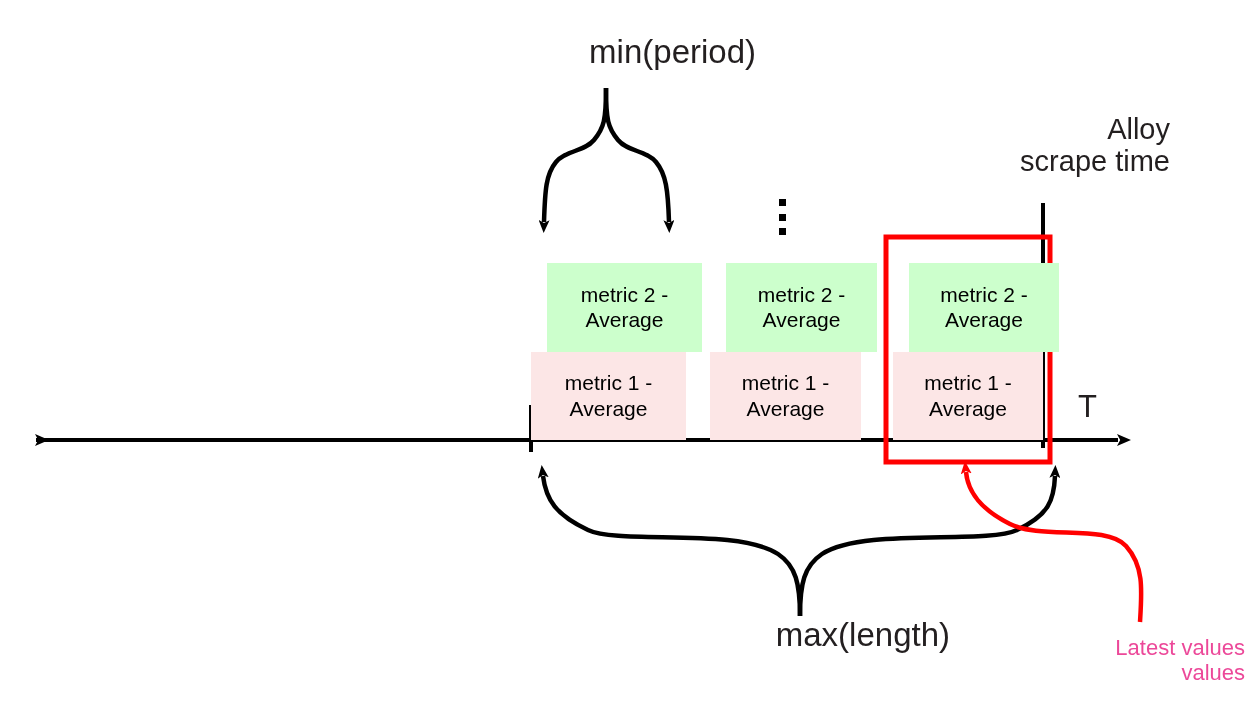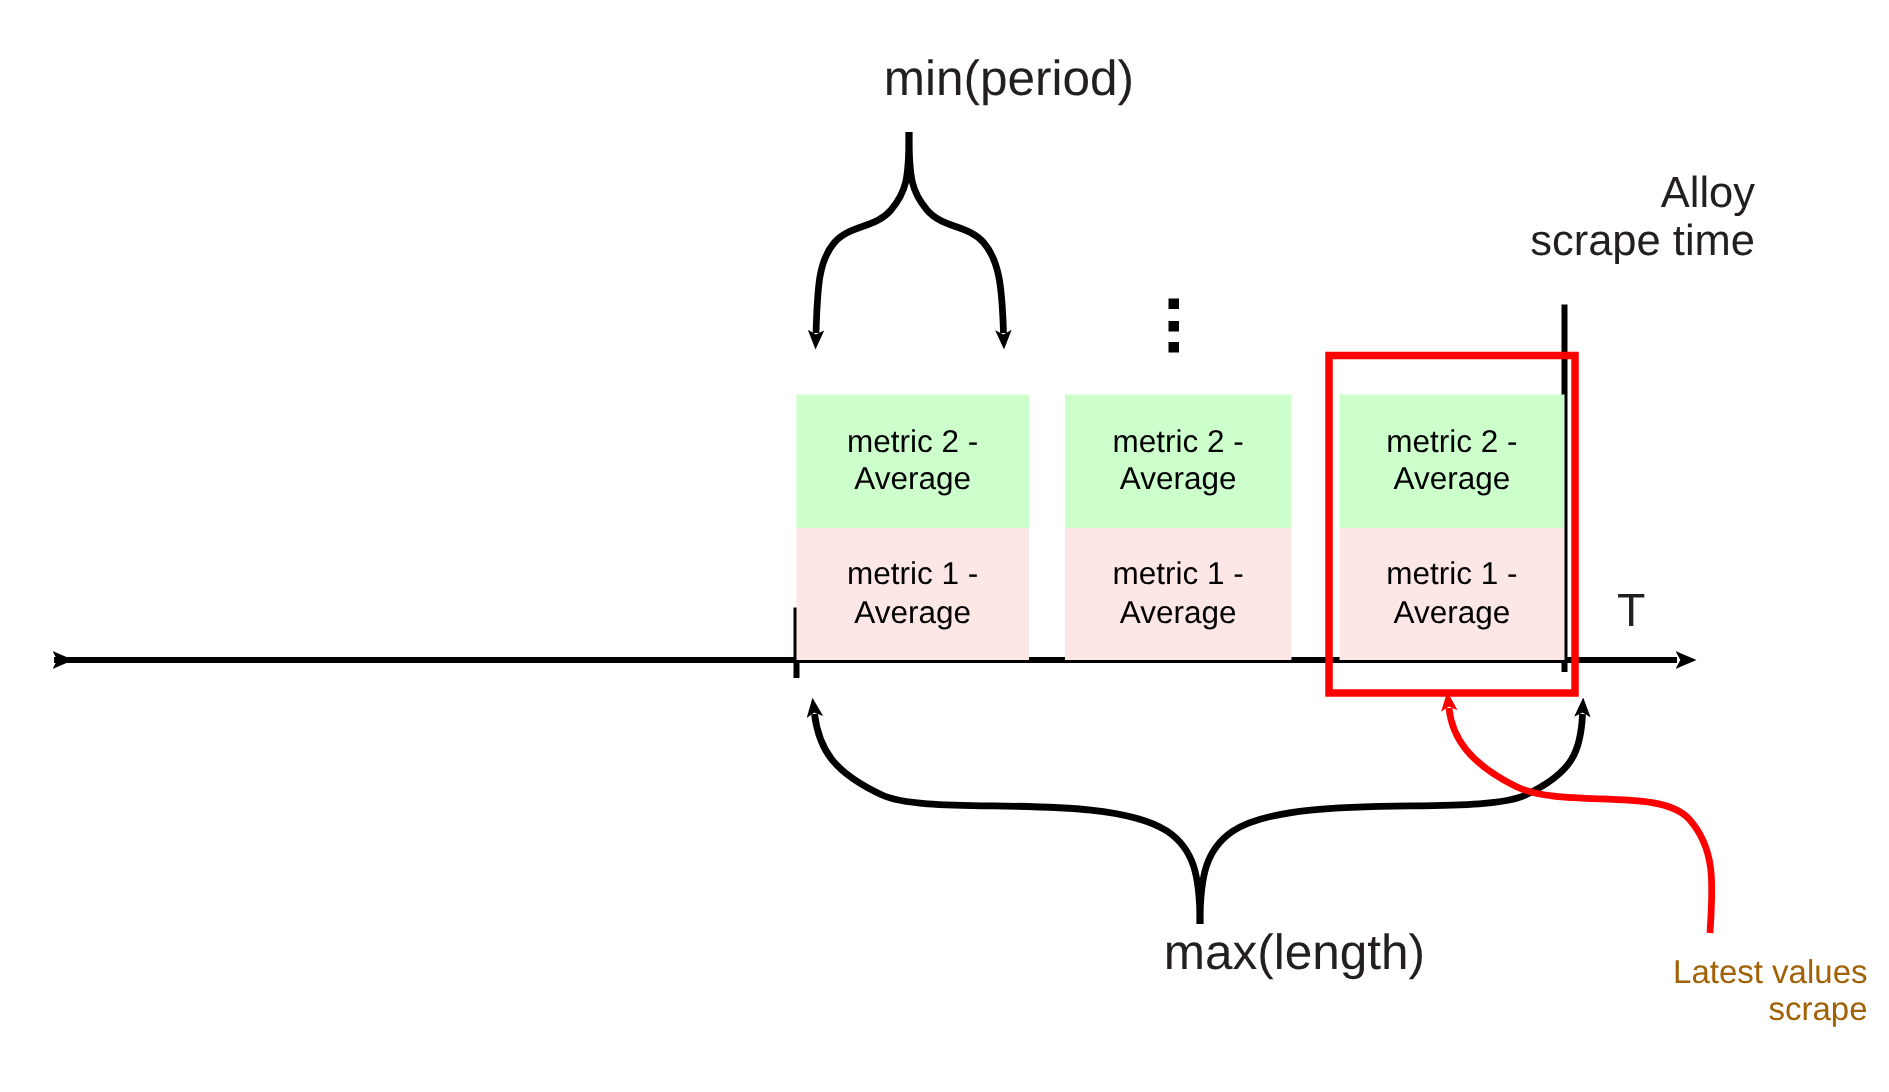--- a/index.html
+++ b/index.html
@@ -23,21 +23,21 @@
     height: 728px;
   }
   .lbl {
     position: absolute;
     text-align: right;
     color: #231f20;
     line-height: 1.12;
     white-space: pre;
   }
   .lbl-dark { color: #231f20; }
-  .lbl-red  { color: #a16207; }
+  .lbl-red  { color: #ec4899; }
 
   #label-min-period {
     left: 456px; top: 34px; width: 300px;
     font-size: 33px;
   }
   #label-alloy-scrape-time {
     left: 920px; top: 113px; width: 250px;
     font-size: 29px;
   }
   #label-max-length {
@@ -61,21 +61,21 @@
     left: 0;
     width: 100%;
     display: flex;
     align-items: center;
     justify-content: center;
     font-size: 21px;
     color: #000000;
     text-align: center;
     line-height: 1.22;
   }
-  .seg-top    { top: 0; height: 50%; }
+  .seg-top    { top: 0; height: 50%; margin-left: 16px; }
   .seg-bottom { top: 50%; height: 50%; text-align: center; }
 
   #metric-box-1 { left: 531px; top: 263px; width: 155px; height: 177px; }
   #metric-box-2 { left: 710px; top: 263px; width: 151px; height: 177px; }
   #metric-box-3 { left: 893px; top: 263px; width: 150px; height: 177px; }
 
   .ellipsis-dots {
     position: absolute;
     left: 776px;
     top: 199px;
@@ -186,17 +186,17 @@
     <div class="metric-seg seg-bottom" style="background:#fce6e6">metric 1 -
 Average</div>
   </div>
 
   <div class="lbl lbl-dark" id="label-min-period">min(period)</div>
 
   <div class="lbl lbl-dark" id="label-alloy-scrape-time"><span>Alloy</span><br><span>scrape time</span></div>
 
   <div class="lbl lbl-dark" id="label-max-length">max(length)</div>
 
-  <div class="lbl lbl-red" id="label-latest-values"><span>Latest values</span><br><span>scrape</span></div>
+  <div class="lbl lbl-red" id="label-latest-values"><span>Latest values</span><br><span>values</span></div>
 
   <div class="lbl lbl-dark" id="label-axis-t">T</div>
 
 </div>
 
 </body></html>

